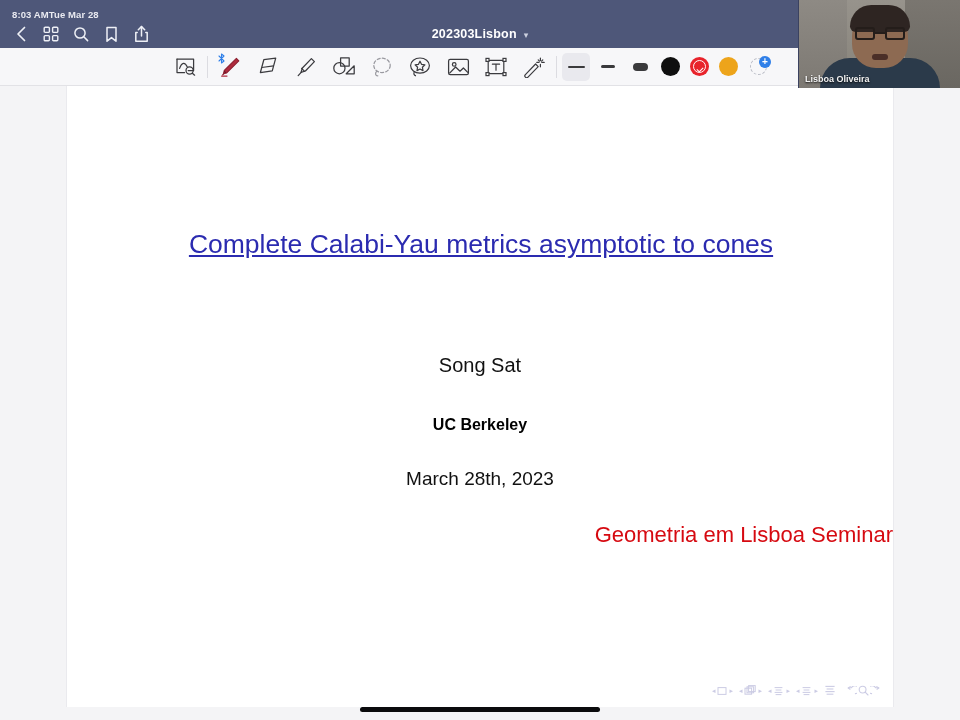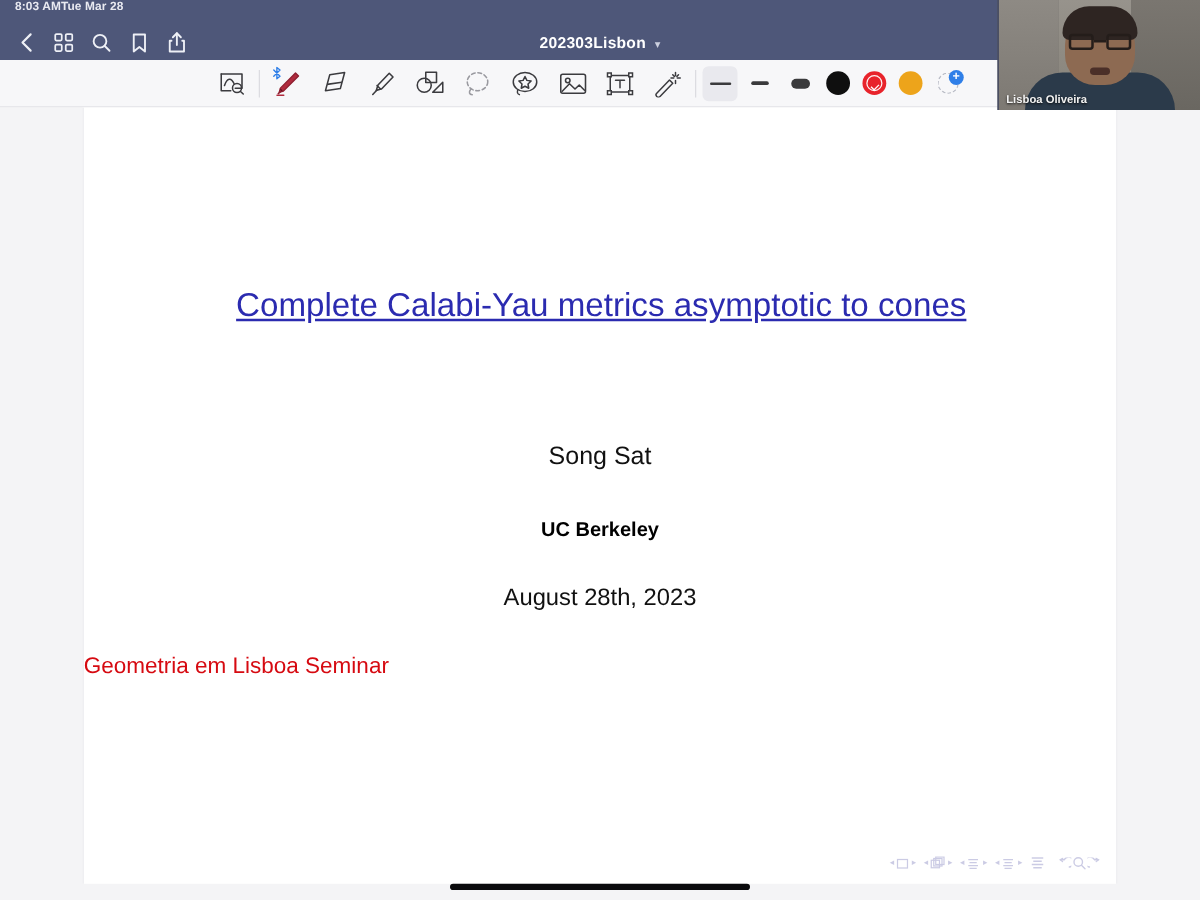--- a/index.html
+++ b/index.html
@@ -7,21 +7,21 @@
     width:960px; height:720px;
     font-family:"Liberation Sans", sans-serif;
     overflow:hidden; background:#ffffff;
   }
 
   
   #status-bar{
     position:absolute; left:0; top:0; width:960px; height:20px;
     background:#4e5779; color:#e9eaf1;
     font-size:9.5px; font-weight:bold;
-    display:flex; align-items:flex-start;
+    display:flex; align-items:flex-end;
   }
   #status-bar .time{ margin-left:12px; letter-spacing:.1px; }
   #status-bar .date{ letter-spacing:.1px; }
 
   
   #nav-bar{
     position:absolute; left:0; top:20px; width:960px; height:28px;
     background:#4e5779;
     display:flex; align-items:center;
   }
@@ -123,21 +123,21 @@
   #slide-affil{
     position:absolute; left:0; top:330px; width:100%;
     text-align:center; color:#000000; font-size:16px;font-weight:bold;
   }
   #slide-date{
     position:absolute; left:0; top:382px; width:100%;
     text-align:center; color:#111111; font-size:19px;
   }
   #slide-venue{
     position:absolute; left:0; top:436px; width:100%;
-    text-align:left; color:#d60a11; font-size:18px;
+    text-align:right; color:#d60a11; font-size:22px;
   }
 
   
   #beamer-nav{
     position:absolute; right:12px; bottom:11px;
     display:flex; align-items:center; gap:0px;
     opacity:.45;
   }
   .bn-group{ display:flex; align-items:center; gap:2px; margin-right:6px; }
   .bn-arrow{ color:#8e8ec4; font-size:7px; line-height:1; }
@@ -373,21 +373,21 @@
   </div>
 </div>
 
 <div id="doc-area">
   <div id="page">
     <div id="slide">
 
       <div id="slide-title">Complete Calabi-Yau metrics asymptotic to cones</div>
       <div id="slide-author">Song Sat</div>
       <div id="slide-affil">UC Berkeley</div>
-      <div id="slide-date">August 28th, 2023</div>
+      <div id="slide-date">March 28th, 2023</div>
       <div id="slide-venue">Geometria em Lisboa Seminar</div>
 
       <div id="beamer-nav">
 
         <div class="bn-group">
           <span class="bn-arrow">◂</span>
           <span class="bn-ic">
             <svg width="10" height="10" viewBox="0 0 10 10" fill="none" stroke="currentColor" stroke-width="1">
                 <rect x="1" y="1.6" width="8" height="6.8"></rect>
               </svg>

